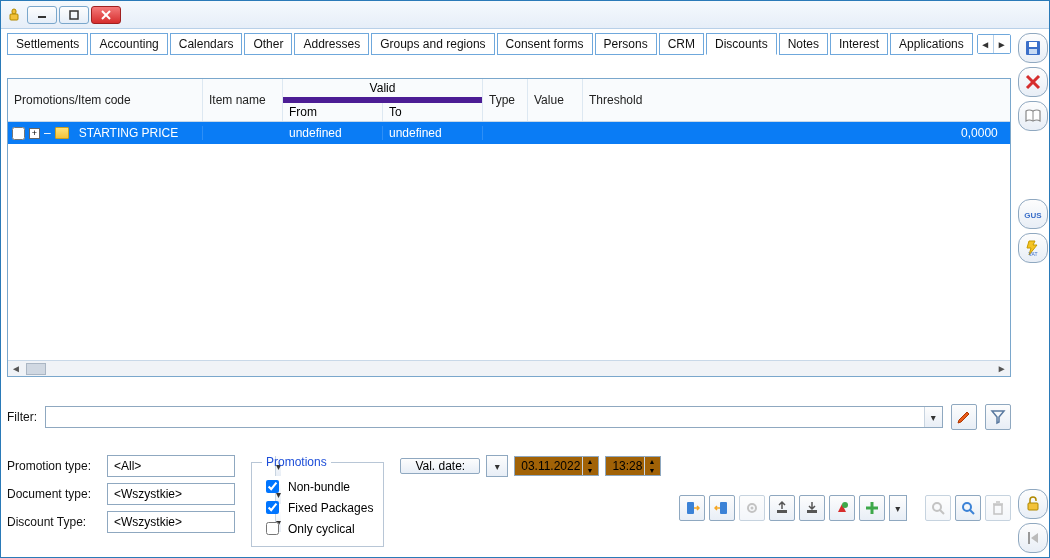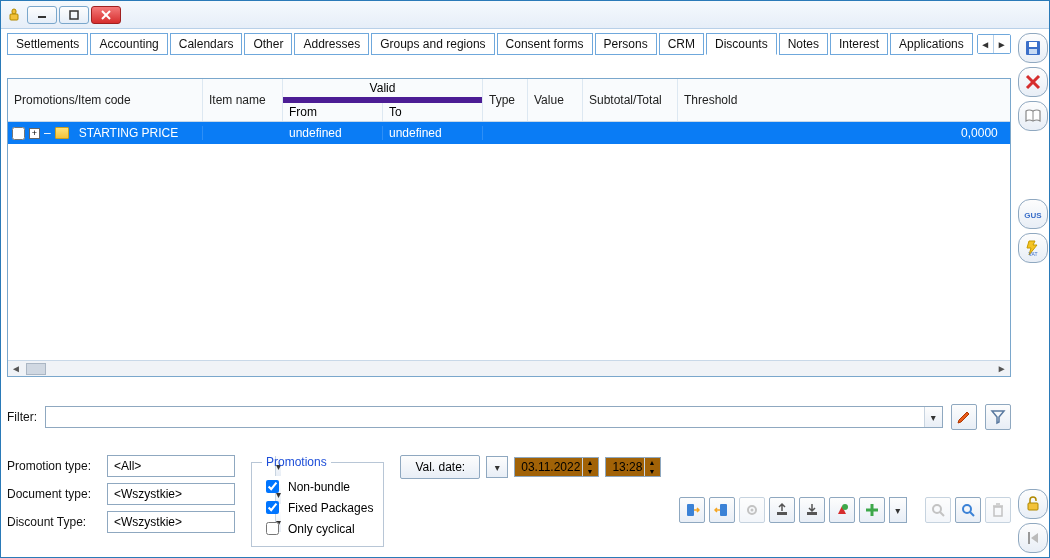--- a/index.html
+++ b/index.html
@@ -231,21 +231,21 @@
     gap:18px;
   }
   .valdaterow {
     display:flex;
     align-items:center;
     gap:6px;
   }
   .btn {
     border:1px solid #8fa8c0;
     background:linear-gradient(#fdfdfd,#e8eef6);
-    height:24px;
+    height:16px;
     padding:0 14px;
     display:flex; align-items:center; cursor:pointer;
     border-radius:2px;
   }
   .dateinput {
     border:1px solid #8fa8c0; height:20px; background:#a16207;
     display:flex; align-items:center; padding:0 2px 0 6px; gap:2px;
   }
   .spinner { width:14px; display:flex; flex-direction:column; }
   .spinner div{ height:9px; font-size:7px; display:flex; align-items:center; justify-content:center; cursor:pointer; border-left:1px solid #c8d4e0;}
@@ -329,21 +329,20 @@
           <div class="hcell single border-r">Item name</div>
           <div class="validcell">
             <div class="validtop">Valid</div>
             <div class="validsub">
               <div>From</div>
               <div>To</div>
             </div>
           </div>
           <div class="hcell single border-r">Type</div>
           <div class="hcell single border-r">Value</div>
-          <div class="hcell single border-r">Subtotal/Total</div>
           <div class="hcell single">Threshold</div>
         </div>
         <div class="gridbody">
           <div class="row selected">
             <div class="cell rowfirst">
               <input type="checkbox" style="">
               <div class="plusbox">+</div>
               <span style="color:#fff;">–</span>
               <span class="foldericon"></span>
               <span style="margin-left:6px;">STARTING PRICE</span>

